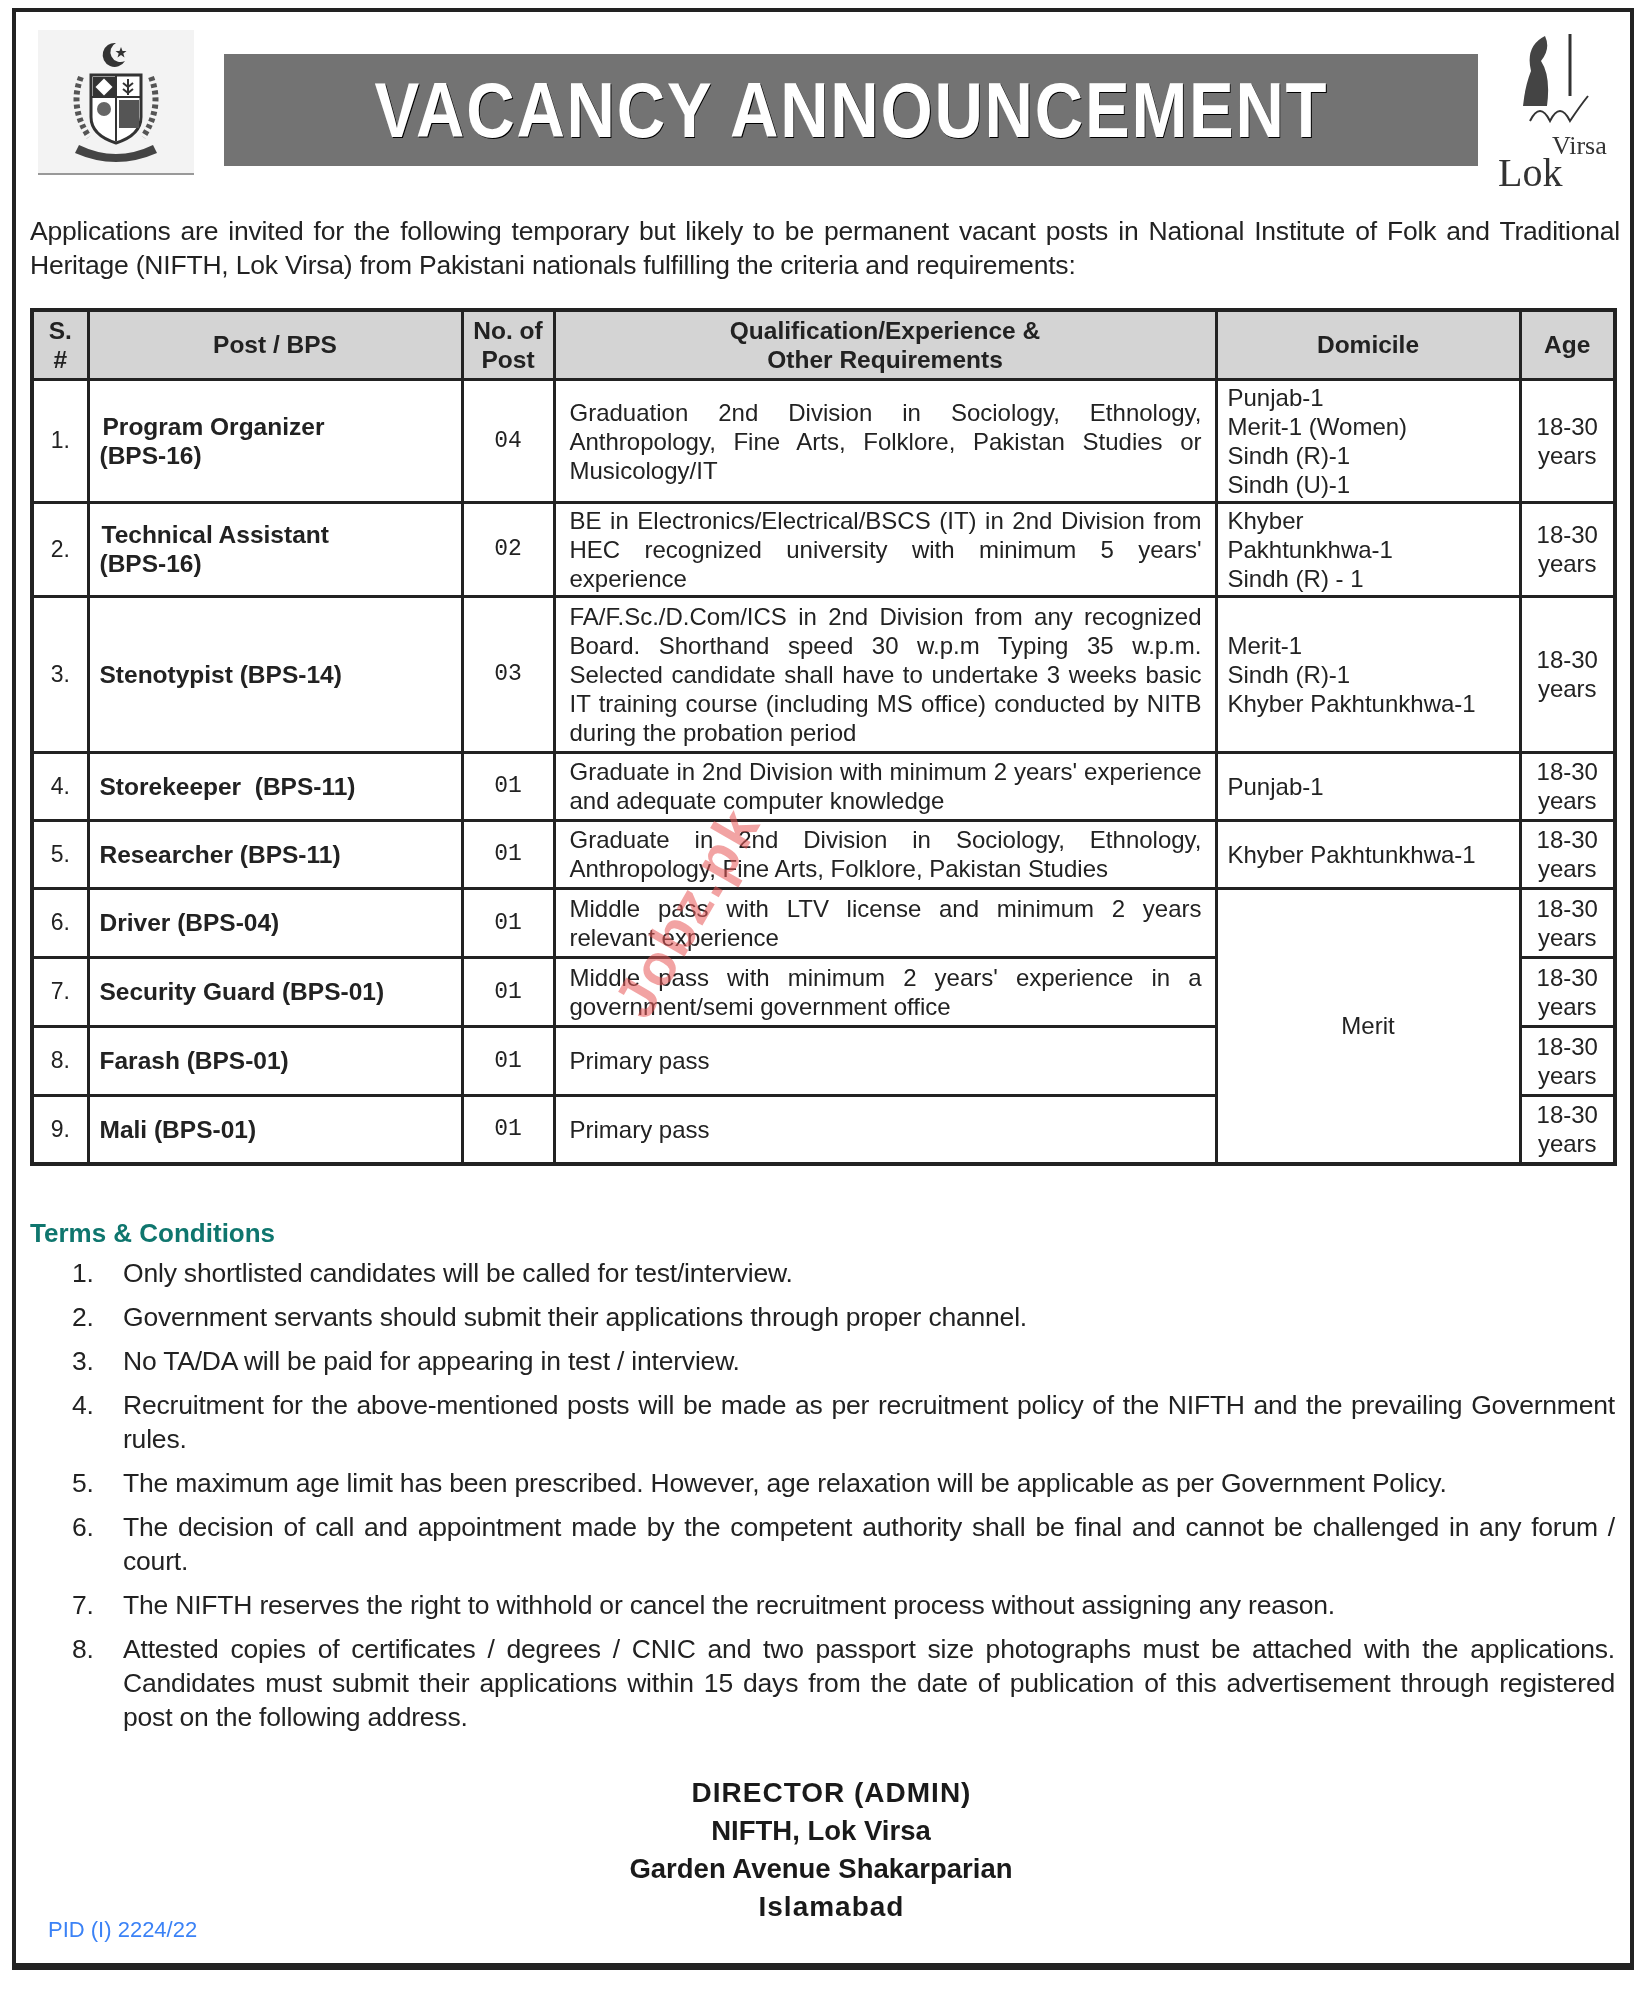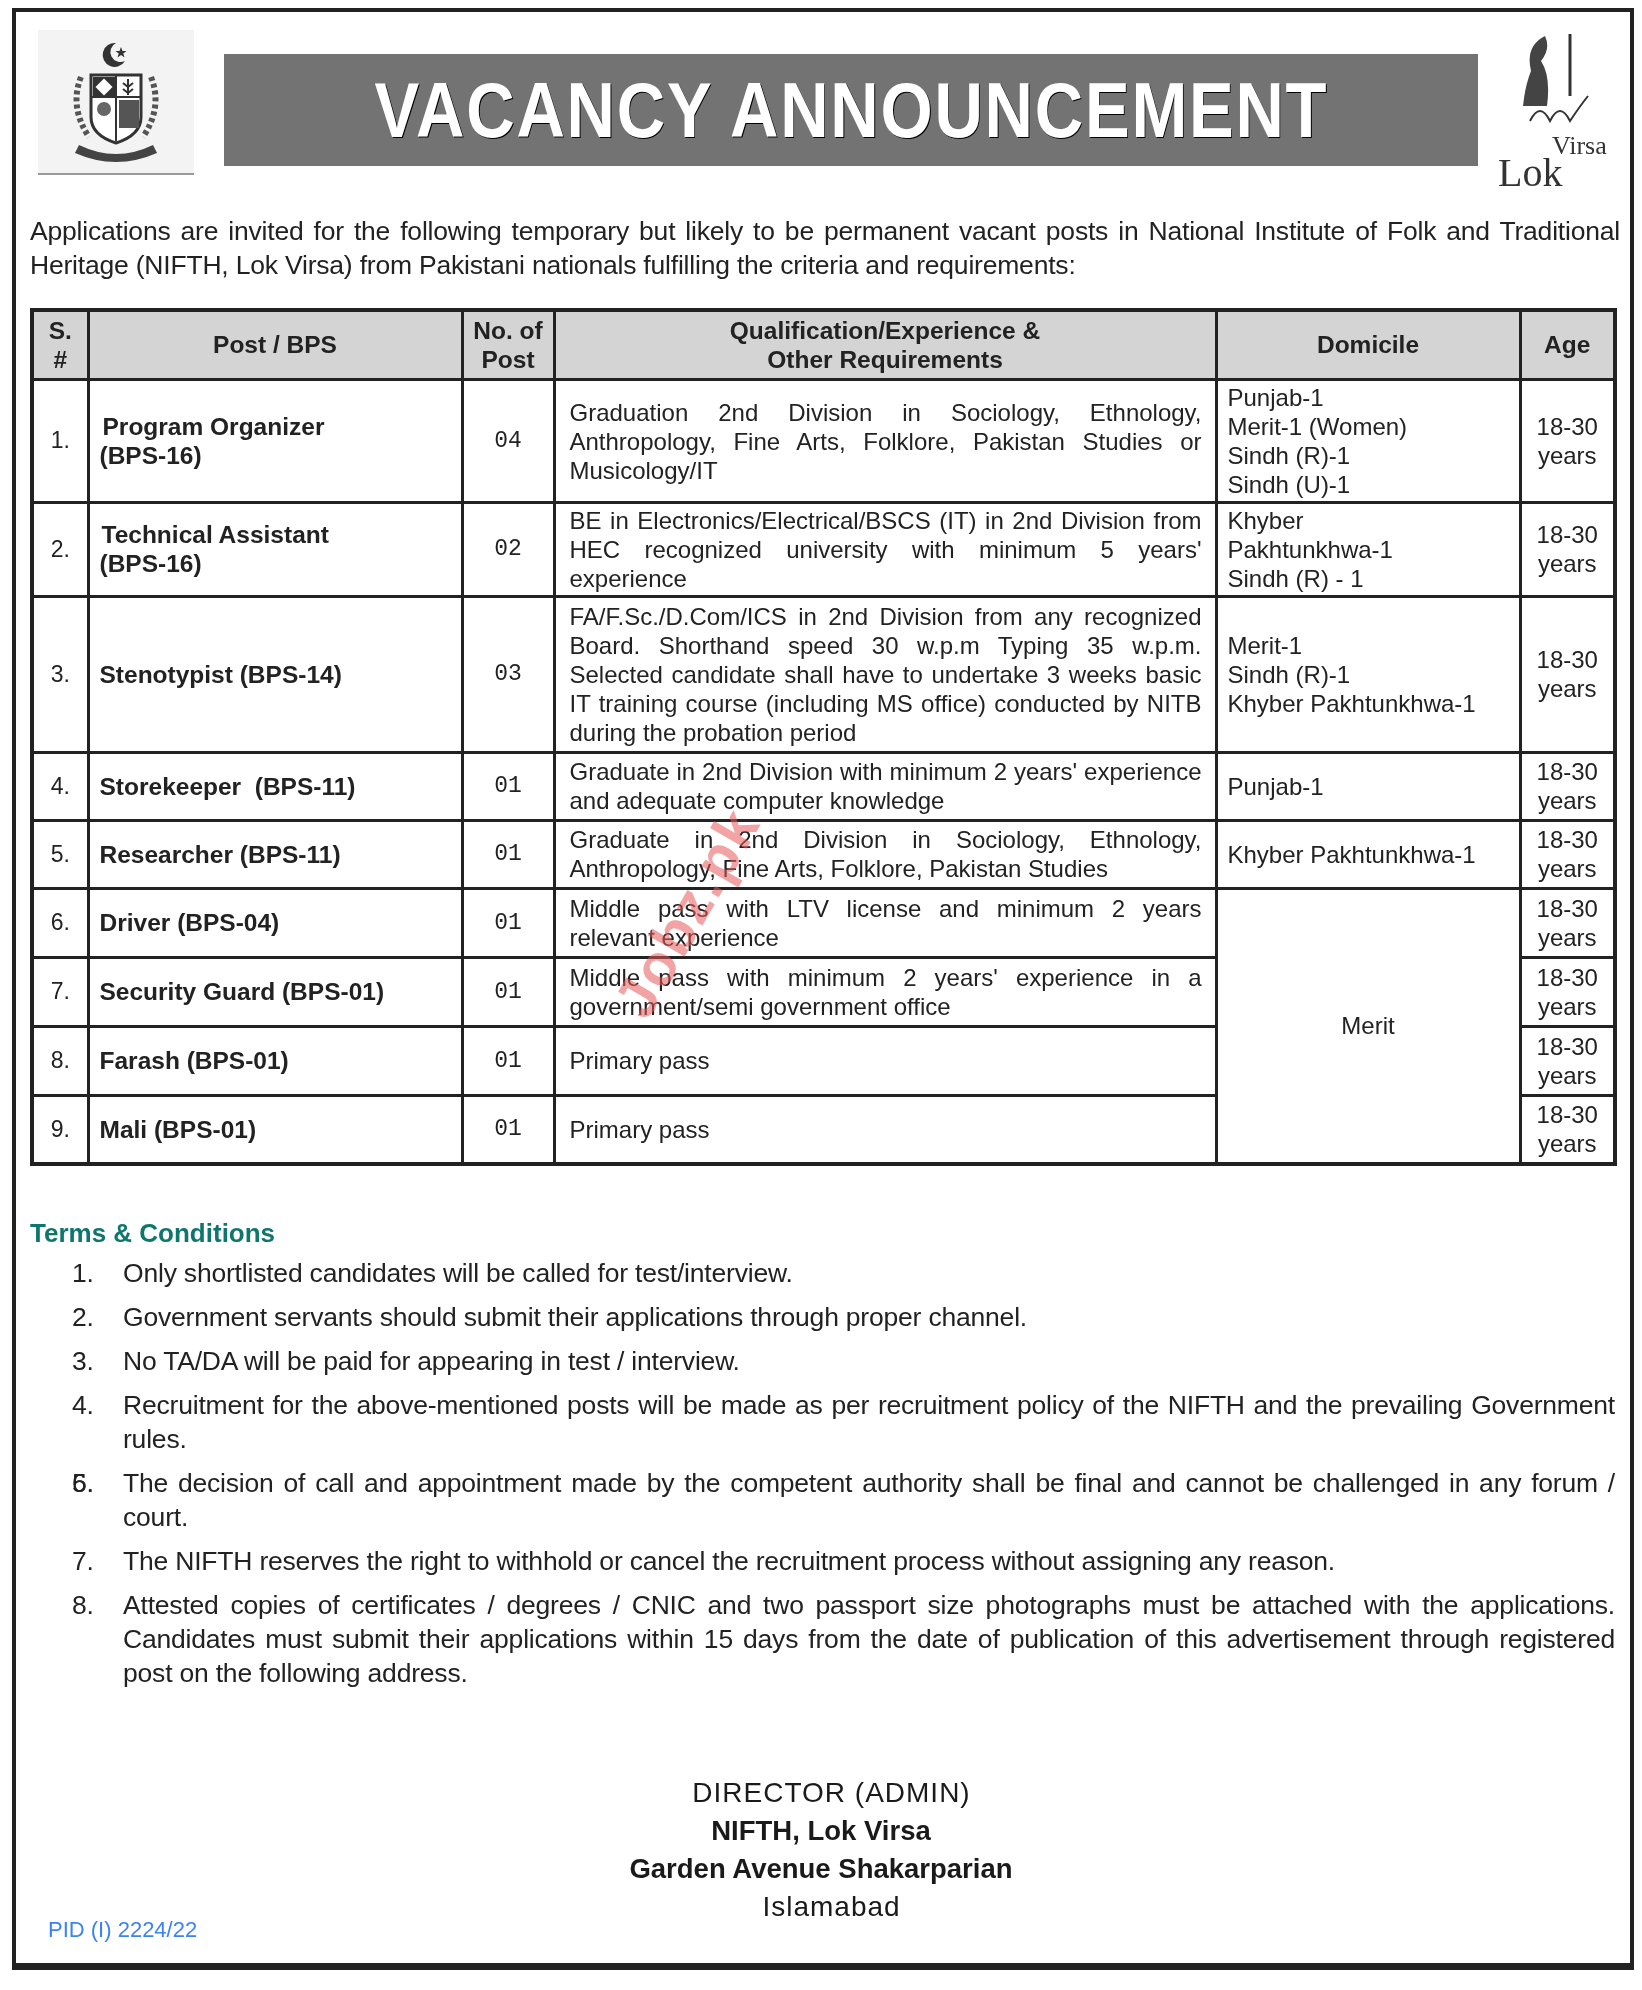--- a/index.html
+++ b/index.html
@@ -63,21 +63,21 @@
       position: relative; padding-left: 93px; font-size: 26.5px; line-height: 34px;
       margin-bottom: 10px; text-align: justify; color: #222; letter-spacing: -0.2px;
     }
     ol.terms li .num {
       position: absolute; left: 42px; top: 0;
     }
 
     
     .address { position: absolute; left: 0; width: 1642px; top: 1774px; text-align: center; color: #1a1a1a; }
     .address div { font-size: 28px; line-height: 38px; }
-    .address .bold { font-weight: normal; letter-spacing: 1px; margin-left: 21px; }
+    .address .bold { font-weight: bold; letter-spacing: 1px; margin-left: 21px; }
     .address .plain { font-weight: bold; font-size: 27.5px; }
     .pid { position: absolute; left: 48px; top: 1917px; font-size: 22px; color: #3b82f6; }
 
     
     .watermark {
       position: absolute; left: 600px; top: 995px; font-size: 58px; font-weight: bold;
       color: rgba(232, 88, 88, 0.55); transform: rotate(-60deg); transform-origin: left top;
       letter-spacing: 2px; pointer-events: none;
     }
   </style>
@@ -281,21 +281,21 @@
     </tr>
   </tbody>
 </table>
 
 <div class="terms-title">Terms &amp; Conditions</div>
 <ol class="terms">
   <li><span class="num">1.</span><span>Only shortlisted candidates will be called for test/interview.</span></li>
   <li><span class="num">2.</span><span>Government servants should submit their applications through proper channel.</span></li>
   <li><span class="num">3.</span><span>No TA/DA will be paid for appearing in test / interview.</span></li>
   <li><span class="num">4.</span><span>Recruitment for the above-mentioned posts will be made as per recruitment policy of the NIFTH and the prevailing Government rules.</span></li>
-  <li><span class="num">5.</span></li>
+  <li><span class="num">5.</span><span>The maximum age limit has been prescribed. However, age relaxation will be applicable as per Government Policy.</span></li>
   <li><span class="num">6.</span><span>The decision of call and appointment made by the competent authority shall be final and cannot be challenged in any forum / court.</span></li>
   <li><span class="num">7.</span><span>The NIFTH reserves the right to withhold or cancel the recruitment process without assigning any reason.</span></li>
   <li><span class="num">8.</span><span>Attested copies of certificates / degrees / CNIC and two passport size photographs must be attached with the applications. Candidates must submit their applications within 15 days from the date of publication of this advertisement through registered post on the following address.</span></li>
 </ol>
 
 <div class="address">
   <div class="bold">DIRECTOR (ADMIN)</div>
   <div class="plain">NIFTH, Lok Virsa</div>
   <div class="plain">Garden Avenue Shakarparian</div>
   <div class="bold">Islamabad</div>

